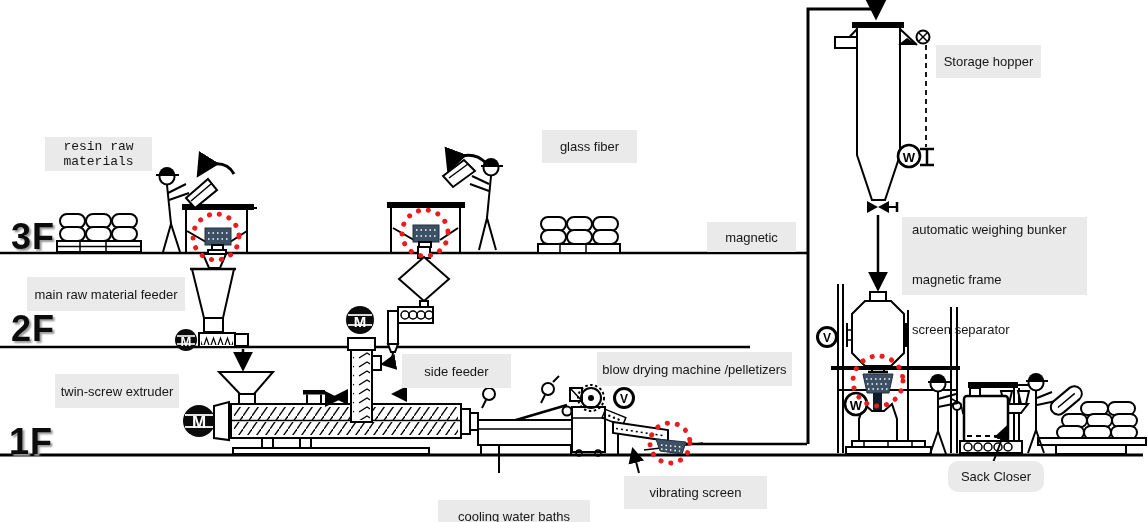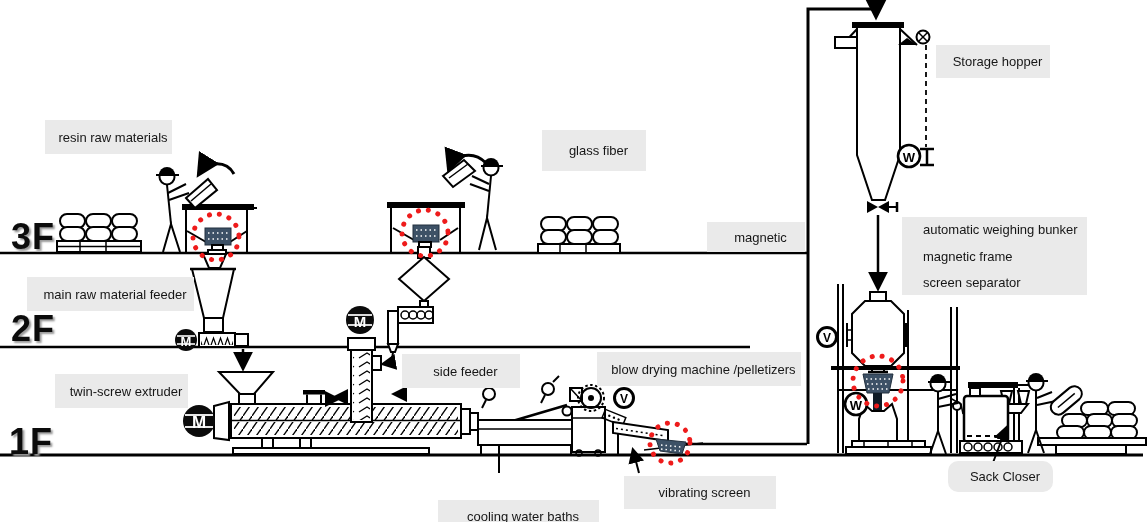--- a/index.html
+++ b/index.html
@@ -1,22 +1,22 @@
 <!DOCTYPE html>
 <html><head>
 <meta charset="utf-8">
 <style>
   html,body{margin:0;padding:0;background:#fff;}
   #stage{position:relative;width:1148px;height:522px;background:#ffffff;overflow:hidden;
          font-family:"Liberation Sans",sans-serif;}
   #diagram{position:absolute;left:0;top:0;}
   .lbl{position:absolute;background:#eaeaea;color:#161616;font-size:13px;
-       display:flex;align-items:center;justify-content:center;text-align:center;z-index:5;padding-left:9px;}
-  .lbl-multi{flex-direction:column;align-items:flex-start;justify-content:space-between;
-             padding-left:21px;box-sizing:border-box;line-height:25px;text-align:left;}
+       display:flex;align-items:center;justify-content:center;text-align:center;z-index:5;}
+  .lbl-multi{flex-direction:column;align-items:flex-start;justify-content:flex-start;
+             padding-left:10px;box-sizing:border-box;line-height:25px;text-align:left;gap:25px;}
   .floor{position:absolute;font-weight:bold;font-size:36px;color:#0c0c0c;z-index:5;
          text-shadow:2px 2px 2px #9a9a9a;letter-spacing:1px;}
   svg .ln{stroke:#000;fill:none;stroke-width:2;}
   svg .ln15{stroke:#000;fill:none;stroke-width:1.5;}
   svg .ln25{stroke:#000;fill:none;stroke-width:2.5;}
   svg .ln3{stroke:#000;fill:none;stroke-width:3;}
   svg .fill{fill:#000;stroke:none;}
   svg .wh{fill:#fff;stroke:#000;stroke-width:2;}
   svg .sieve{fill:#3d5166;stroke:#23313f;stroke-width:1;}
   svg .dots{stroke:#fff;stroke-width:1.5;stroke-dasharray:1.5 3;fill:none;}
@@ -414,22 +414,22 @@
   <circle cx="216" cy="237" r="23" class="hl"></circle>
   <circle cx="425" cy="233" r="23" class="hl"></circle>
   <circle cx="670" cy="443" r="20" class="hl"></circle>
   <circle cx="878" cy="381" r="25" class="hl"></circle>
 </svg>
 
   <div class="floor" style="left:11px;top:216px;text-align:center;">3F</div>
   <div class="floor" style="left:11px;top:308px;">2F</div>
   <div class="floor" style="left:9px;top:421px;">1F</div>
 
-  <div class="lbl" style="left:45px;top:120px;width:118px;height:34px;">resin raw materials</div>
-  <div class="lbl" style="left:542px;top:130px;width:95px;height:41px;">glass fiber</div>
+  <div class="lbl" style="left:45px;top:137px;width:107px;height:34px;font-family:Liberation Mono, monospace;">resin raw materials</div>
+  <div class="lbl" style="left:542px;top:130px;width:95px;height:33px;">glass fiber</div>
   <div class="lbl" style="left:707px;top:222px;width:89px;height:30px;">magnetic</div>
   <div class="lbl" style="left:936px;top:45px;width:105px;height:33px;">Storage hopper</div>
 
   <div class="lbl lbl-multi" style="left:902px;top:217px;width:185px;height:78px;">
     <span>automatic weighing bunker</span>
     <span>magnetic frame</span>
     <span>screen separator</span>
   </div>
 
   <div class="lbl" style="left:27px;top:277px;width:158px;height:34px;">main raw material feeder</div>

